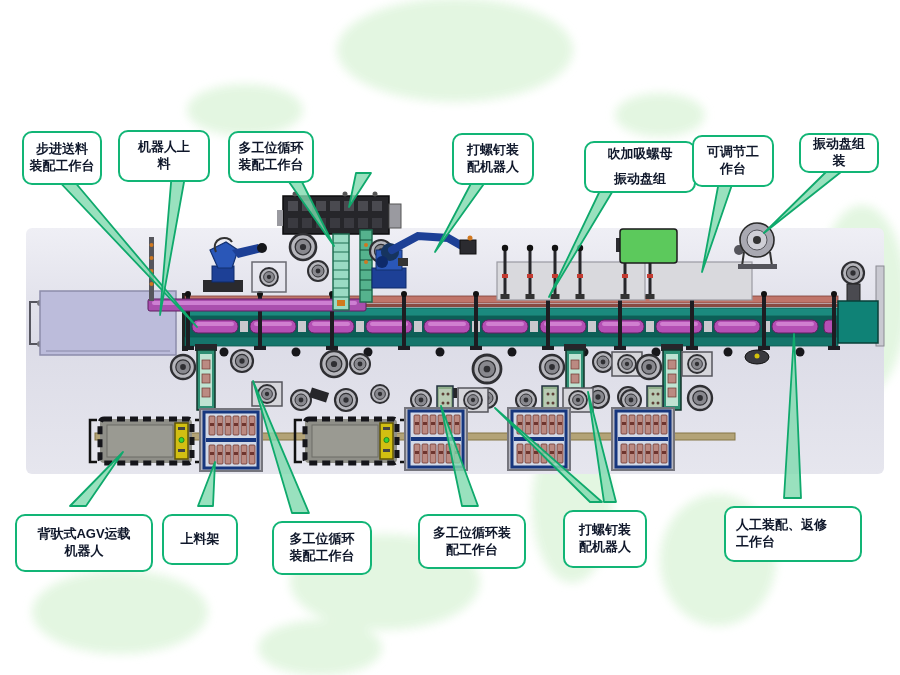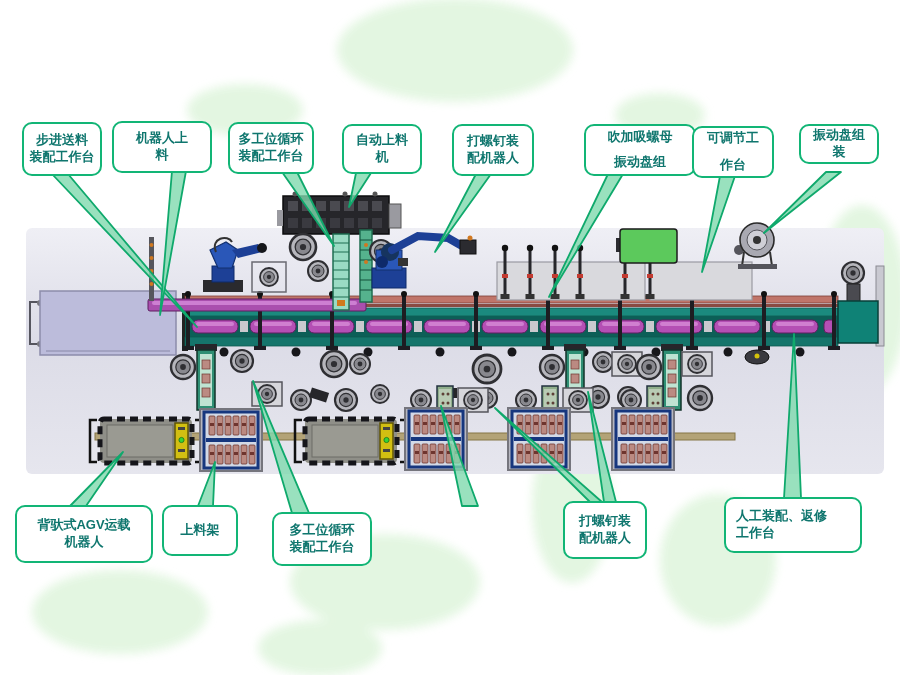--- a/index.html
+++ b/index.html
@@ -2,31 +2,31 @@
 <html><head>
 <meta charset="utf-8">
 <style>
   html,body{margin:0;padding:0;background:#fff;}
   #stage{position:relative;width:900px;height:675px;background:#fff;overflow:hidden;
          font-family:"Liberation Sans","DejaVu Sans",sans-serif;}
   #machine-svg{position:absolute;left:0;top:0;}
   .callout{
     position:absolute;background:#ffffff;border:2.5px solid #12b576;border-radius:10px;
     display:flex;flex-direction:column;justify-content:center;align-items:center;
-    font-weight:bold;font-size:13px;line-height:1.28;color:#0f766e;
-    box-sizing:border-box;padding:2px 4px;text-align:center;z-index:5;
+    font-weight:bold;font-size:13px;line-height:1.28;color:#0f172a;
+    box-sizing:border-box;padding:2px 4px;text-align:center;z-index:5;margin-top:9px;
   }
   .callout span{display:block;white-space:nowrap;}
   .c1{left:22px;top:122px;width:80px;height:54px;}
-  .c2{left:112px;top:121px;width:100px;height:52px;}
+  .c2{left:118px;top:121px;width:92px;height:52px;}
   .c3{left:228px;top:122px;width:86px;height:52px;}
   .c4{left:342px;top:124px;width:80px;height:50px;}
   .c5{left:452px;top:124px;width:82px;height:52px;}
-  .c6{left:584px;top:124px;width:112px;height:52px;gap:8px;}
-  .c7{left:692px;top:126px;width:82px;height:52px;justify-content:space-between;}
+  .c6{left:584px;top:132px;width:112px;height:52px;gap:8px;}
+  .c7{left:692px;top:126px;width:82px;height:52px;}
   .c8{left:799px;top:124px;width:80px;height:40px;}
   .c9{left:15px;top:505px;width:138px;height:58px;}
   .c10{left:162px;top:505px;width:76px;height:51px;}
   .c11{left:272px;top:512px;width:100px;height:54px;}
   .c12{left:418px;top:505px;width:108px;height:55px;}
   .c13{left:563px;top:501px;width:84px;height:58px;}
   .c14{left:724px;top:497px;width:138px;height:56px;align-items:flex-start;text-align:left;padding-left:10px;}
 </style>
 </head>
 <body>
@@ -419,24 +419,20 @@
   <span>装配工作台</span>
 </div>
 <div class="callout c2">
   <span>机器人上</span>
   <span>料</span>
 </div>
 <div class="callout c3">
   <span>多工位循环</span>
   <span>装配工作台</span>
 </div>
-<div class="callout c4">
-  <span>自动上料</span>
-  <span>机</span>
-</div>
 <div class="callout c5">
   <span>打螺钉装</span>
   <span>配机器人</span>
 </div>
 <div class="callout c6">
   <span>吹加吸螺母</span>
   <span>振动盘组</span>
 </div>
 <div class="callout c7">
   <span>可调节工</span>
@@ -450,20 +446,24 @@
   <span>背驮式AGV运载</span>
   <span>机器人</span>
 </div>
 <div class="callout c10">
   <span>上料架</span>
 </div>
 <div class="callout c11">
   <span>多工位循环</span>
   <span>装配工作台</span>
 </div>
+<div class="callout c12">
+  <span>多工位循环装</span>
+  <span>配工作台</span>
+</div>
 <div class="callout c13">
   <span>打螺钉装</span>
   <span>配机器人</span>
 </div>
 <div class="callout c14">
   <span>人工装配、返修</span>
   <span>工作台</span>
 </div>
 
 </div>

